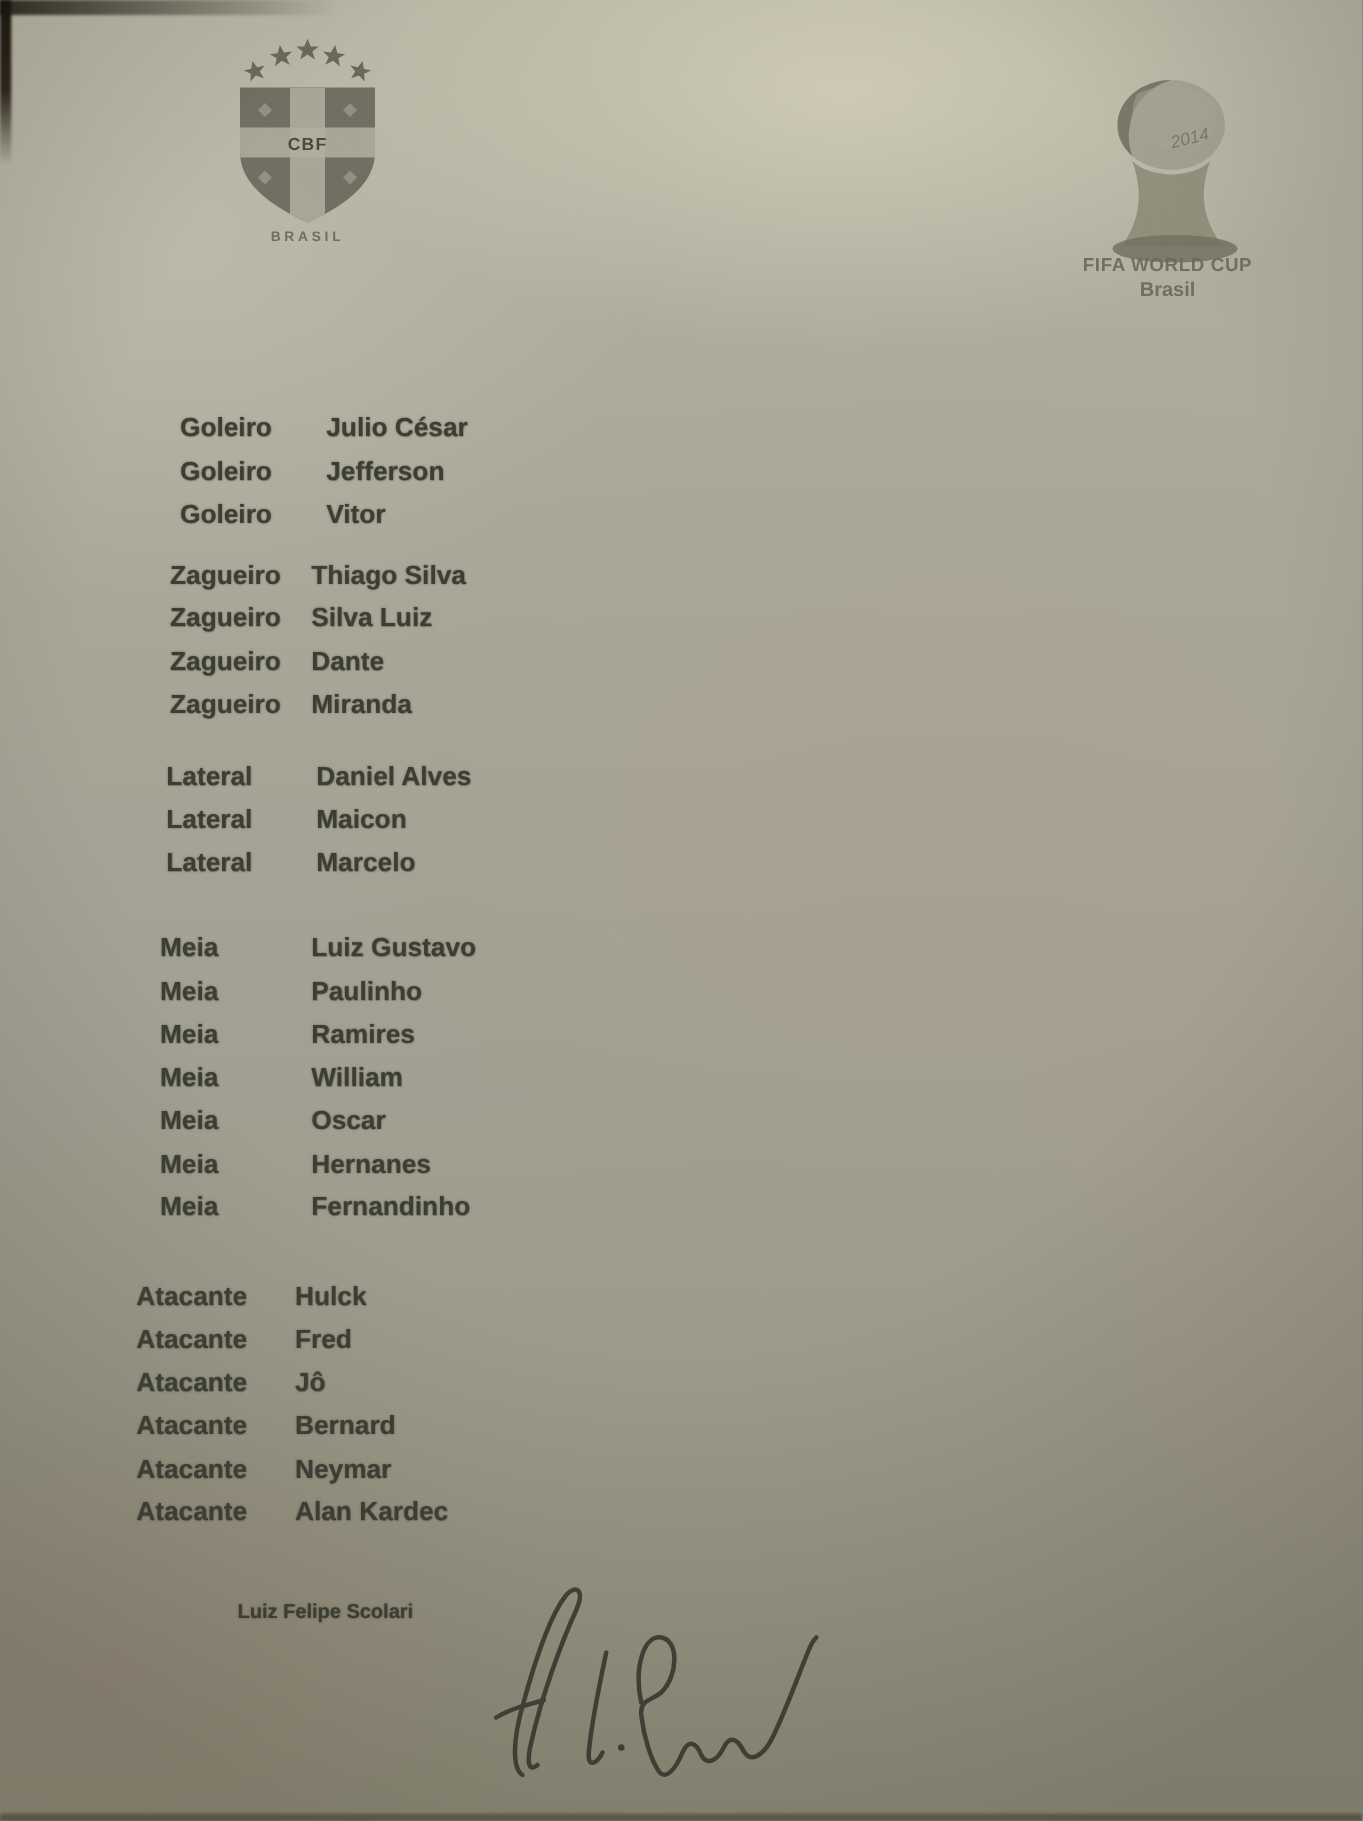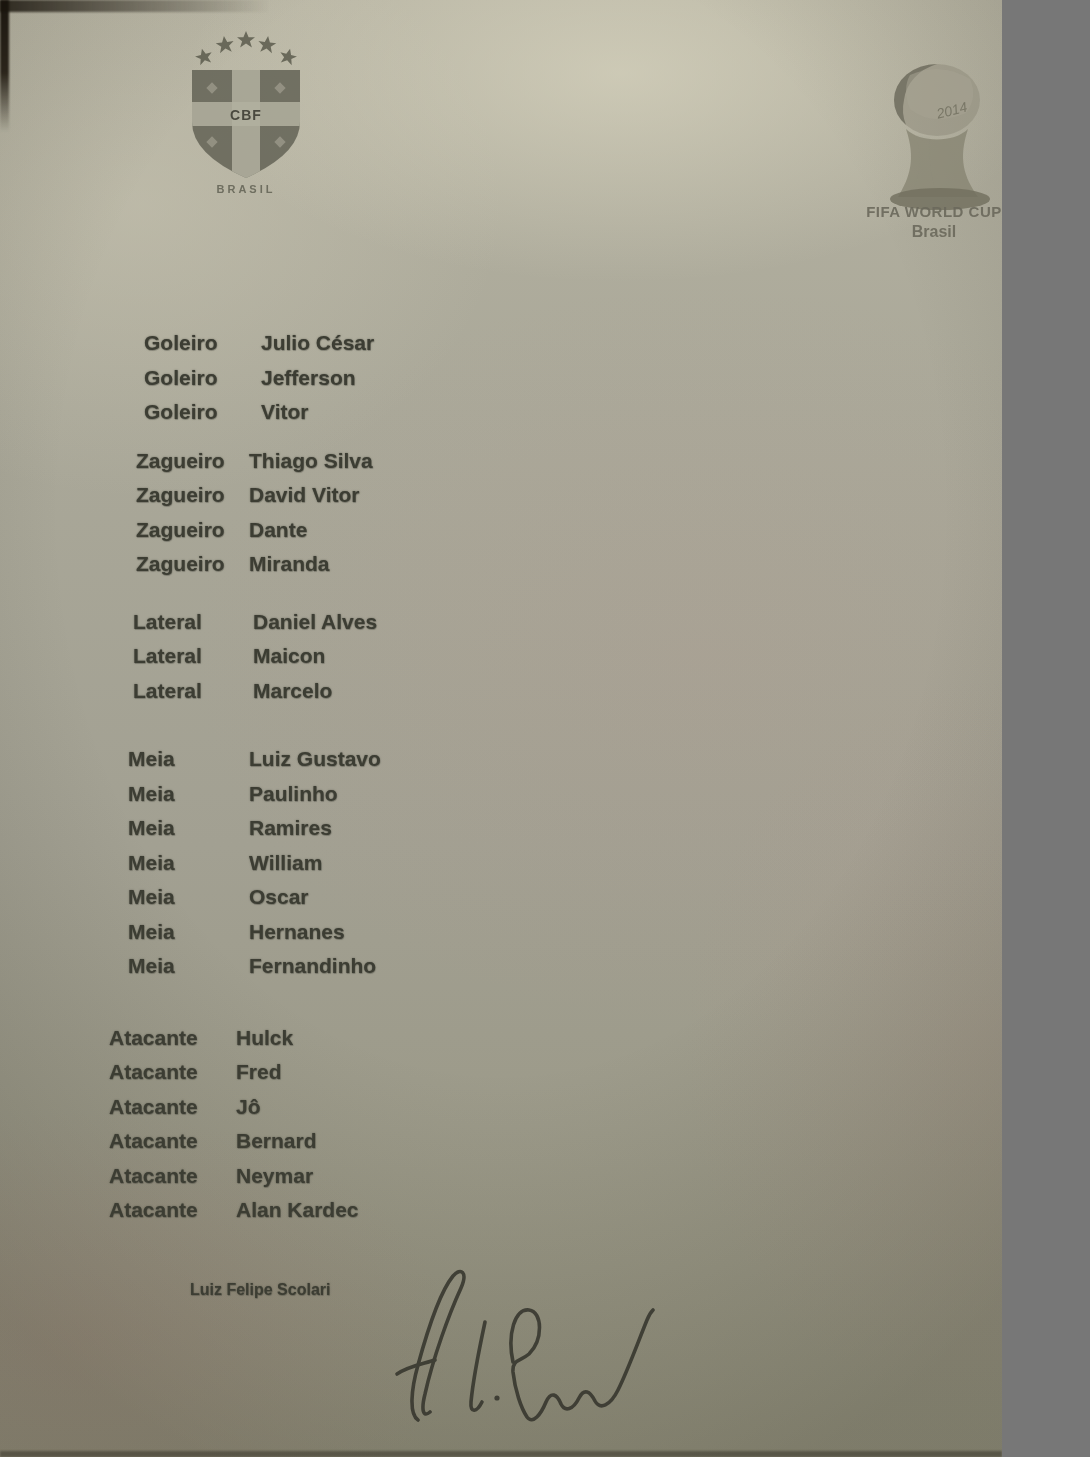--- a/index.html
+++ b/index.html
@@ -1,17 +1,17 @@
 <!DOCTYPE html>
 <html><head>
 <meta charset="utf-8">
 <style>
   html,body{margin:0;padding:0;background:#777;}
   .page{
-    position:relative;width:1002px;height:1457px;overflow:hidden;
+    position:relative;width:1090px;height:1457px;overflow:hidden;
     font-family:"Liberation Sans",sans-serif;
     background:
       radial-gradient(ellipse 620px 300px at 62% 5%, rgba(225,221,199,0.55), transparent 70%),
       radial-gradient(ellipse 520px 420px at 14% 14%, rgba(208,204,184,0.38), transparent 70%),
       radial-gradient(ellipse 720px 520px at 70% 45%, rgba(186,150,142,0.14), transparent 72%),
       radial-gradient(ellipse 520px 320px at 8% 92%, rgba(165,121,110,0.20), transparent 72%),
       radial-gradient(ellipse 420px 520px at 98% 72%, rgba(182,140,128,0.13), transparent 72%),
       linear-gradient(to bottom, #b6b3a2 0%, #aaa899 28%, #a2a092 58%, #95937f 100%);
   }
   .vignette{position:absolute;inset:0;pointer-events:none;
@@ -99,21 +99,21 @@
           <span class="player">Vitor</span>
         </div>
       </div>
       <div class="section" style="margin-left: 105px; margin-top: 14px;">
         <div class="row">
           <span class="pos" style="width: 113px;">Zagueiro</span>
           <span class="player">Thiago Silva</span>
         </div>
         <div class="row">
           <span class="pos" style="width: 113px;">Zagueiro</span>
-          <span class="player">David Vitor</span>
+          <span class="player">Silva Luiz</span>
         </div>
         <div class="row">
           <span class="pos" style="width: 113px;">Zagueiro</span>
           <span class="player">Dante</span>
         </div>
         <div class="row">
           <span class="pos" style="width: 113px;">Zagueiro</span>
           <span class="player">Miranda</span>
         </div>
       </div>

